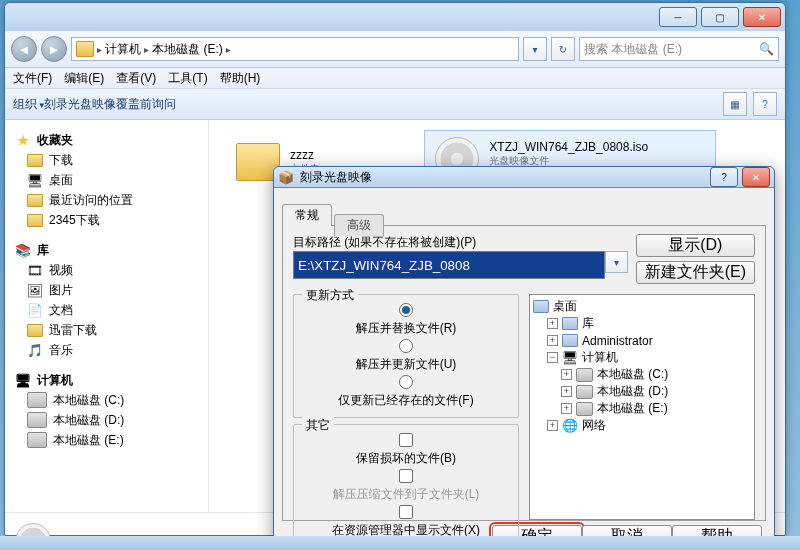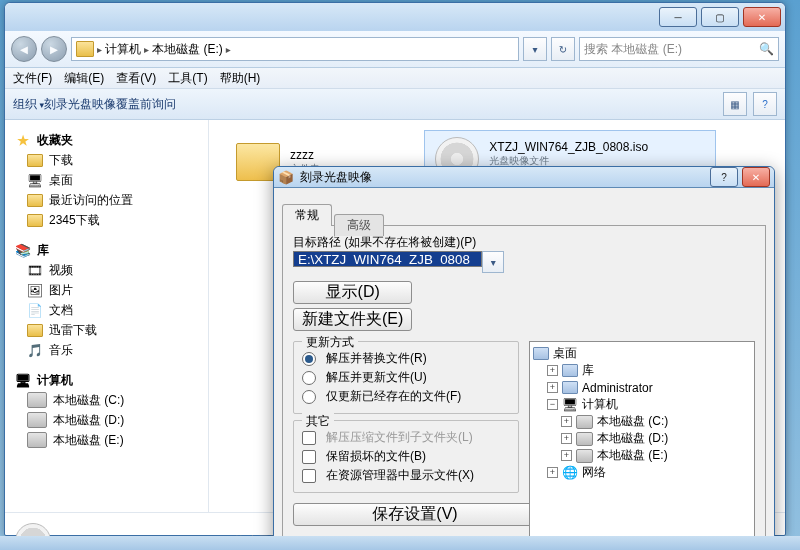--- a/index.html
+++ b/index.html
@@ -53,31 +53,31 @@
   .dlg{ position:absolute; left:273px; top:166px; width:500px; height:382px;
         border:1px solid #3a6ea5; border-radius:6px 6px 2px 2px; background:#f0f0f0;
         box-shadow:0 4px 18px rgba(0,0,0,.4); display:flex; flex-direction:column;}
   .dlg .titlebar{ height:26px; border-bottom:1px solid #5e8ab5;}
   .dlg .wctrl .wbtn{ width:26px;}
   .dlgbody{ flex:1; padding:16px 8px 2px; display:flex; flex-direction:column;}
   .tabs{ display:flex; gap:2px; margin-bottom:-1px;}
   .tab{ border:1px solid #a0a0a0; border-bottom:none; padding:2px 12px; background:#f0f0f0; border-radius:3px 3px 0 0; position:relative; z-index:2;}
   .tab.inactive{ background:#e4e4e4; color:#555; top:10px;}
   .tabpage{ border:1px solid #a0a0a0; flex:1; background:#f0f0f0; padding:8px 10px; position:relative;}
-  .pathrow{ display:flex; gap:8px; align-items:flex-start;flex-direction:column;}
+  .pathrow{ display:flex; gap:8px; align-items:flex-start;}
   .pathrow .left{ flex:1;}
-  .pathbox{ width:100%; height:16px; border:1px solid #7a7a7a; background:#143e8f; color:#fff; padding:0 4px; box-sizing:border-box;}
+  .pathbox{ width:100%; height:28px; border:1px solid #7a7a7a; background:#143e8f; color:#fff; padding:0 4px; box-sizing:border-box;}
   .rbtns{ display:flex; flex-direction:column; gap:4px;}
   .btn{ border:1px solid #8e8e8e; background:linear-gradient(#fdfdfd,#e4e4e4); height:21px; padding:0 8px;
         display:inline-flex; align-items:center; justify-content:center; border-radius:3px; font-size:16px; cursor:default;}
   .cols{ display:flex; gap:10px; margin-top:10px; height:218px;}
   .col{ flex:1;}
   .grp{ border:1px solid #c0c0c0; border-radius:2px; padding:6px 8px 6px; margin-bottom:6px; position:relative;}
   .grp>.cap{ position:absolute; top:-8px; left:8px; background:#f0f0f0; padding:0 4px;}
-  .opt{ display:flex; align-items:center; gap:10px; margin:2px 0;}
+  .opt{ display:flex; align-items:center; gap:3px; margin:2px 0;flex-direction:column;}
   .radio,.check{ width:12px; height:12px; border:1px solid #6d6d6d; background:#fff; display:inline-block;}
   .radio{ border-radius:50%; position:relative;}
   .radio.sel::after{ content:""; position:absolute; inset:2px; border-radius:50%; background:#2b5a8c;}
   .check{ border-radius:2px;}
   .tree{ border:1px solid #8e8e8e; background:#fff; height:100%; overflow:auto; padding:3px;}
   .tn{ display:flex; align-items:center; gap:4px; padding-left:0; height:17px;}
   .tn .exp{ width:9px; height:9px; border:1px solid #888; font-size:9px; line-height:9px; text-align:center; color:#444;}
   .tn.lv1{ padding-left:14px;} .tn.lv2{ padding-left:28px;}
   .tn .dico{ width:14px; height:11px; background:linear-gradient(#cfe0f5,#a7c2e3); border:1px solid #6b8bb3; border-radius:1px;}
   .tn .drico{ width:15px; height:12px; background:linear-gradient(#e5e5e5,#bcbcbc); border:1px solid #888; border-radius:2px;}
@@ -272,25 +272,25 @@
               </div>
             <div class="opt">
                 <span class="radio"></span>
                 <span>仅更新已经存在的文件(F)</span>
               </div>
           </div>
           <div class="grp">
             <span class="cap">其它</span>
             <div class="opt">
                 <span class="check"></span>
+                <span>保留损坏的文件(B)</span>
+              </div>
+            <div class="opt">
+                <span class="check"></span>
                 <span style="color:#999">解压压缩文件到子文件夹(L)</span>
-              </div>
-            <div class="opt">
-                <span class="check"></span>
-                <span>保留损坏的文件(B)</span>
               </div>
             <div class="opt">
                 <span class="check"></span>
                 <span>在资源管理器中显示文件(X)</span>
               </div>
           </div>
           <div class="btn wide">保存设置(V)</div>
         </div>
         <div class="col">
           <div class="tree">

